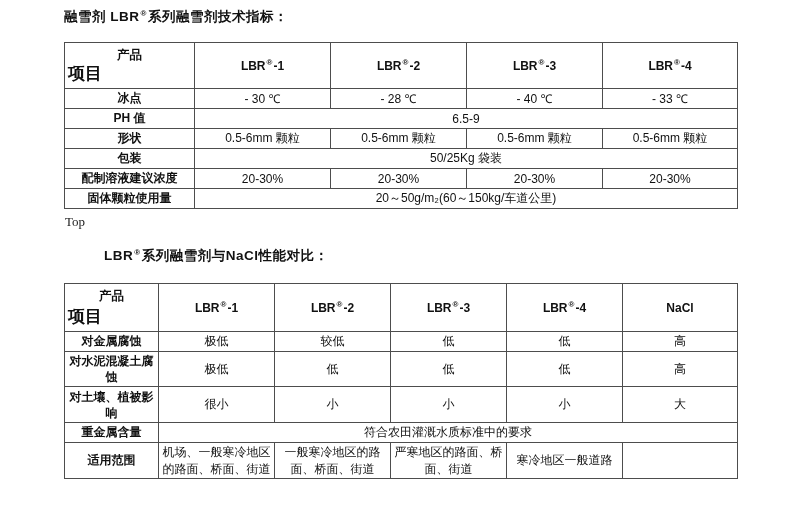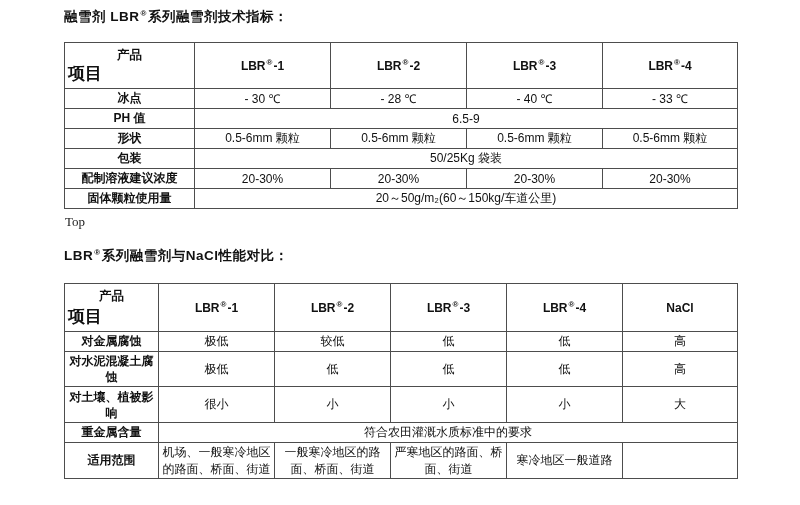--- a/index.html
+++ b/index.html
@@ -88,21 +88,21 @@
   </tr>
   <tr style="height:20px">
     <td class="lbl">固体颗粒使用量</td>
     <td colspan="4">20～50g/m₂(60～150kg/车道公里)</td>
   </tr>
 </tbody>
   </table>
 
 <div class="toplink">Top</div>
 
-<div class="title" style="top:247px;">
+<div class="title" style="top:247px;margin-left:40px;">
   <span>LBR</span><sup class="reg">®</sup><span>系列融雪剂与NaCl性能对比：</span>
 </div>
 
 <table class="spec" style="top:283px;width:673px;">
   <colgroup>
     <col style="width:94px">
       <col style="width:116px">
       <col style="width:116px">
       <col style="width:116px">
       <col style="width:116px">

